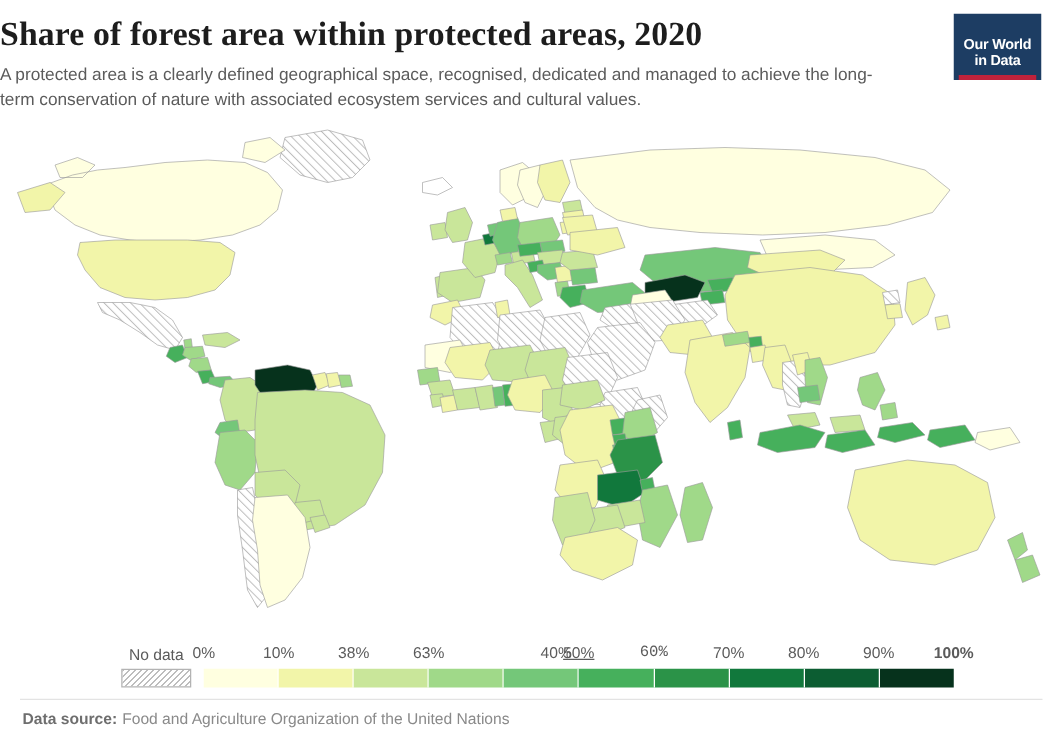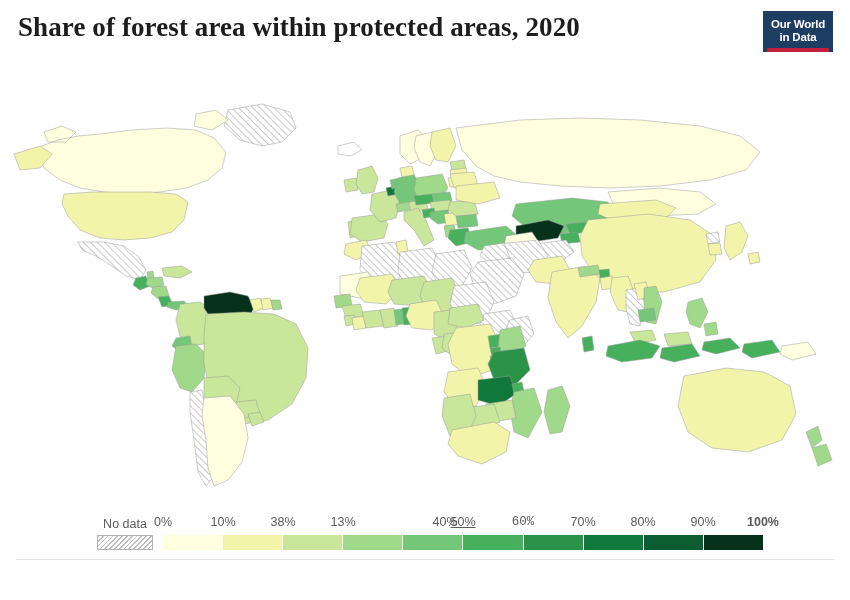--- a/index.html
+++ b/index.html
@@ -11,21 +11,21 @@
     width: 850px;
     height: 600px;
     position: relative;
     font-family: "Liberation Sans", sans-serif;
     overflow: hidden;
   }
 
   
   #header {
     position: absolute;
-    left: 18px;
+    left: 0;
     top: 12px;
     width: 730px;
   }
   #chart-title {
     font-family: "Liberation Serif", serif;
     font-size: 27px;
     font-weight: 700;
     color: #1d1d1d;
     letter-spacing: .1px;
     line-height: 1.15;
@@ -41,21 +41,21 @@
     max-width: 706px;
   }
 
   
   #owid-logo {
     position: absolute;
     right: 17px;
     top: 11px;
     width: 70px;
     background: #1d3d63;
-    padding: 7px 4px 0 4px;
+    padding: 19px 4px 0 4px;
     box-sizing: border-box;
     text-align: center;
   }
   #owid-logo .logo-text {
     color: #ffffff;
     font-size: 11.5px;
     font-weight: 700;
     line-height: 1.12;
     letter-spacing: -.2px;
     font-family: "Liberation Sans", sans-serif;
@@ -172,20 +172,21 @@
     margin-right: 4px;
   }
   #footer-left { display: flex; align-items: baseline; }
   #footer-right { white-space: nowrap; }
 </style>
 </head>
 <body>
 
 <div id="header">
   <h1 id="chart-title">Share of forest area within protected areas, 2020</h1>
+  <div id="chart-subtitle">A protected area is a clearly defined geographical space, recognised, dedicated and managed to achieve the long-term conservation of nature with associated ecosystem services and cultural values.</div>
 </div>
 
 <div id="owid-logo">
   <div class="logo-text">Our World</div>
   <div class="logo-text">in Data</div>
   <div class="logo-bar"></div>
 </div>
 
 <div id="map-wrap">
   <svg id="world-map" viewBox="0 0 850 400" preserveAspectRatio="xMidYMid meet">
@@ -329,21 +330,21 @@
   </svg>
 </div>
 
 <div id="legend">
   <div id="legend-nodata-label">No data</div>
   <div id="legend-nodata-swatch"></div>
   <div id="legend-ticks">
       <div class="tick" style="left: 0%;">0%</div>
       <div class="tick" style="left: 10%;">10%</div>
       <div class="tick" style="left: 20%;">38%</div>
-      <div class="tick" style="left: 30%;">13%</div>
+      <div class="tick" style="left: 30%;">63%</div>
       <div class="tick" style="left: 40%; margin-left: 42px;">40%</div>
       <div class="tick" style="left: 50%; text-decoration: underline;">50%</div>
       <div class="tick" style="left: 60%; font-family: Liberation Mono, monospace;">60%</div>
       <div class="tick" style="left: 70%;">70%</div>
       <div class="tick" style="left: 80%; text-align: center;">80%</div>
       <div class="tick" style="left: 90%;">90%</div>
       <div class="tick" style="left: 100%; font-weight: bold;">100%</div>
     </div>
   <div id="legend-scale">
       <div class="bin" style="background: rgb(255, 255, 224);"></div>
@@ -354,13 +355,17 @@
       <div class="bin" style="background: rgb(70, 176, 92);"></div>
       <div class="bin" style="background: rgb(43, 147, 72);"></div>
       <div class="bin" style="background: rgb(17, 120, 60);"></div>
       <div class="bin" style="background: rgb(12, 93, 50);"></div>
       <div class="bin" style="background: rgb(6, 50, 28);"></div>
     </div>
 </div>
 
 <div id="footer-rule"></div>
 <div id="footer">
+  <div id="footer-left">
+    <span id="footer-source-label">Data source:</span>
+    <span>Food and Agriculture Organization of the United Nations</span>
+  </div>
 </div>
 
 </body></html>

